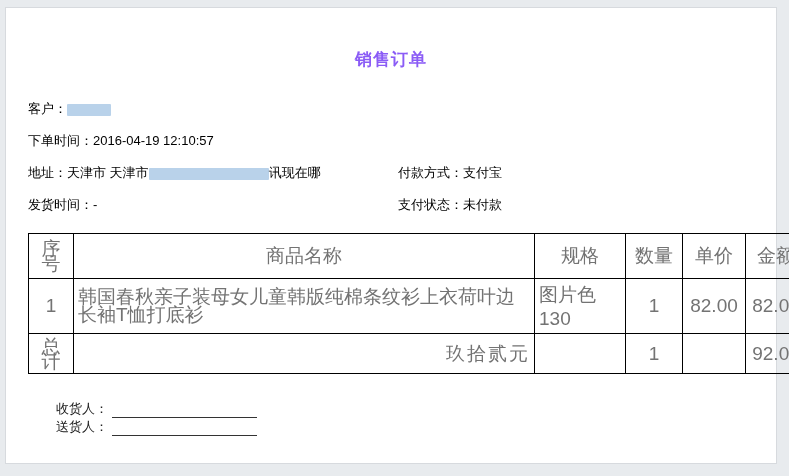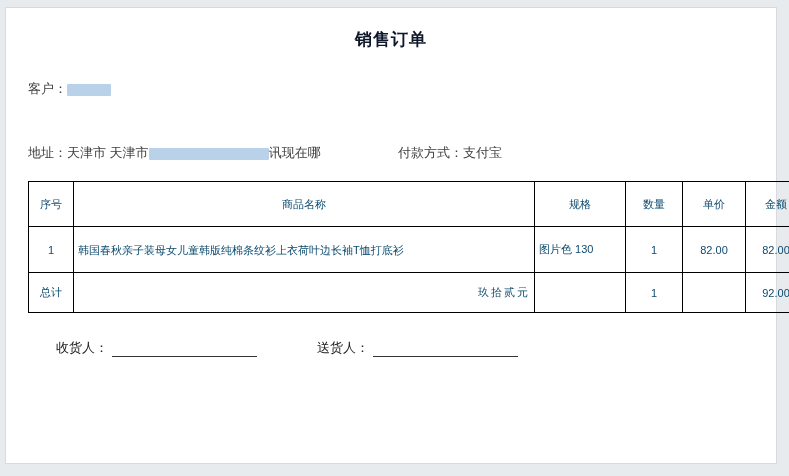--- a/index.html
+++ b/index.html
@@ -23,32 +23,32 @@
     top: 8px;
     width: 770px;
     height: 455px;
     background: #ffffff;
     box-shadow: 0 0 0 1px #d7dade;
   }
   .doc-title {
     text-align: center;
     font-size: 17px;
     font-weight: bold;
-    color: #0f172a;
-    margin-top: 20px;
+    color: #8b5cf6;
+    margin-top: 40px;
     letter-spacing: 1px;
   }
   .meta {
     margin: 22px 22px 0 22px;
     position: relative;
   }
   .meta-row {
     display: flex;
     font-size: 13px;
-    color: #404040;
+    color: #000000;
     height: 32px;
     align-items: center;
   }
   .meta-col-left {
     width: 370px;
     white-space: nowrap;
     overflow: hidden;
   }
   .meta-col-right {
     flex: 1;
@@ -63,22 +63,22 @@
     vertical-align: middle;
   }
   table.items {
     margin: 12px 22px 0 22px;
     border-collapse: collapse;
     width: 726px;
     table-layout: fixed;
   }
   table.items th, table.items td {
     border: 1px solid #000;
-    font-size: 11px;
-    color: #0c4a6e;
+    font-size: 19px;
+    color: #737373;
     padding: 3px 4px;
     vertical-align: middle;
   }
   table.items th {
     font-weight: normal;
     text-align: center;
     height: 38px;
   }
   .col-idx { width: 36px; text-align: center; }
   .col-name { width: 452px; }
@@ -101,20 +101,21 @@
     font-size: 14px;
     letter-spacing: 2px;
   }
   .cell-empty { }
   .signature {
     margin: 26px 22px 0 22px;
     display: flex;
     font-size: 13px;
     color: #222;
     padding-left: 28px;
+    flex-direction: column;
   }
   .sig-block {
     display: flex;
     align-items: flex-end;
     margin-right: 60px;
   }
   .sig-line {
     display: inline-block;
     width: 145px;
     border-bottom: 1px solid #333;
@@ -132,31 +133,42 @@
 
     <div class="meta">
 
       <div class="meta-row">
         <div class="meta-col-left">
           <span>客户：</span><span class="redacted" style="width:44px;height:12px;">&nbsp;</span>
         </div>
       </div>
 
       <div class="meta-row">
+        <div class="meta-col-right">
+          <span>下单时间：</span><span>2016-04-19 12:10:57</span>
+        </div>
       </div>
 
       <div class="meta-row">
         <div class="meta-col-left">
           <span>地址：</span><span>天津市 天津市</span><span class="redacted" style="width:120px;height:12px;">&nbsp;</span><span>讯现在哪</span>
         </div>
         <div class="meta-col-right">
           <span>付款方式：</span><span>支付宝</span>
         </div>
       </div>
 
+      <div class="meta-row">
+        <div class="meta-col-left">
+          <span>发货时间：</span><span>-</span>
+        </div>
+        <div class="meta-col-right">
+          <span>支付状态：</span><span>未付款</span>
+        </div>
+      </div>
 
     </div>
 
     <table class="items">
       <thead>
         <tr>
           <th class="col-idx narrow-head">序号</th>
           <th class="col-name">商品名称</th>
           <th class="col-spec">规格</th>
           <th class="col-qty">数量</th>

